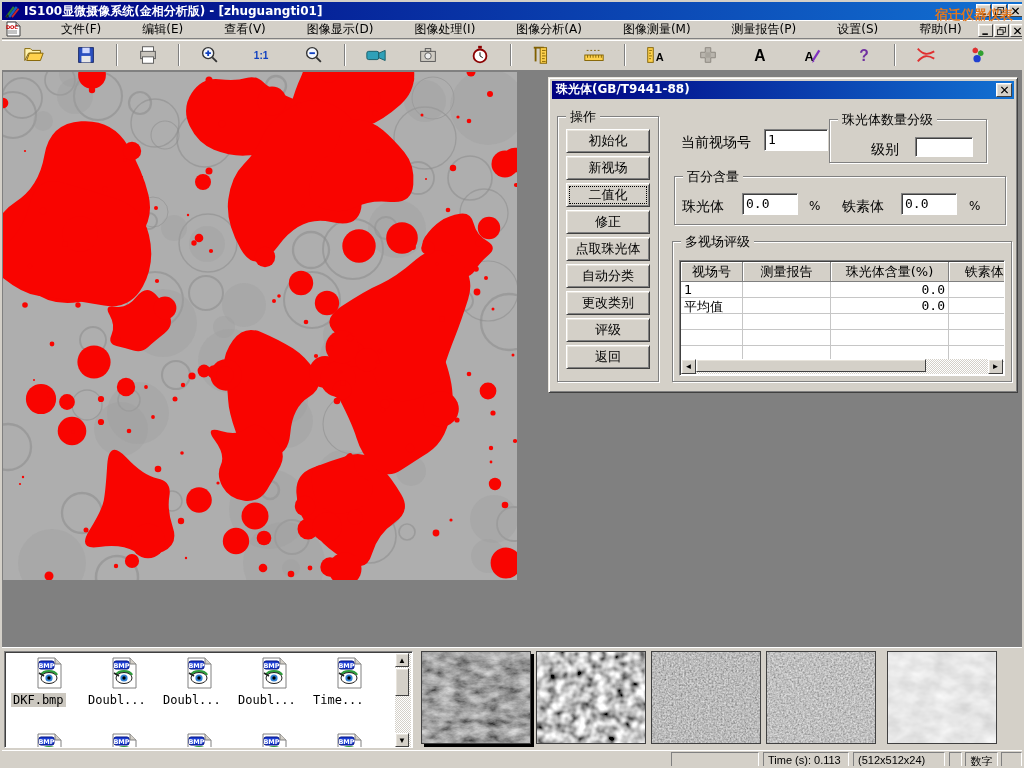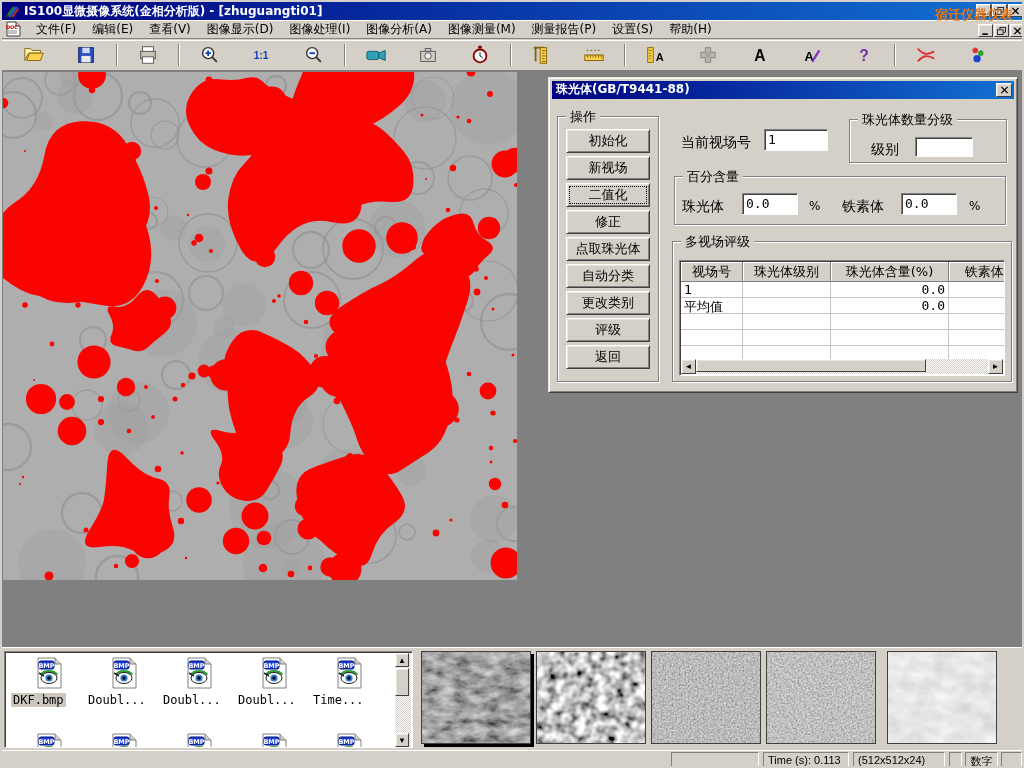--- a/index.html
+++ b/index.html
@@ -15,21 +15,21 @@
           background:#d4d0c8;border:1px solid;border-color:#fff #404040 #404040 #fff;
           box-shadow:inset 1px 1px 0 #e8e4dc;padding:0;}
   .winbtn svg{width:11px;height:10px;}
   .watermark{position:absolute;left:933px;top:6px;width:90px;color:#e0771e;font-size:13px;
              font-weight:bold;z-index:6;line-height:14px;}
   
   .menubar{position:absolute;left:0;top:18px;width:1020px;height:19px;background:#d4d0c8;
            display:flex;align-items:center;font-size:12px;color:#000;border-bottom:1px solid #808080;
            box-shadow:inset 0 1px 0 #fff;}
   .menu-doc-icon{width:17px;height:16px;margin:0 6px 0 3px;flex:none;}
-  .menu-item{padding:2px 8px;white-space:nowrap;}
+  .menu-item{padding:2px 8px;white-space:nowrap;margin-left:25px;}
   
   .toolbar{position:absolute;left:0;top:38px;width:1020px;height:30px;background:#d4d0c8;
            display:flex;align-items:center;box-shadow:inset 0 1px 0 #fff;padding-left:6px;}
   .tbtn{width:25px;height:25px;background:#d4d0c8;border:1px solid #d4d0c8;display:flex;
         align-items:center;justify-content:center;padding:0;margin:0 14px;}
   .tbtn svg{width:22px;height:22px;}
   .tsep{width:2px;height:22px;margin:0 4px;border-left:1px solid #808080;border-right:1px solid #fff;}
   
   .workspace{position:absolute;left:0;top:68px;width:1020px;height:577px;background:#808080;overflow:hidden;}
   .micrograph{position:absolute;left:1px;top:2px;width:514px;height:508px;border-right:1px solid #404040;
@@ -567,21 +567,21 @@
     </button>
 
     <div class="grp" style="left:8px;top:38px;width:102px;height:266px;">
       <span class="grp-label">操作</span>
     </div>
     <span id="op-buttons"><button class="btn3d" style="left: 17px; top: 51px;">初始化</button><button class="btn3d" style="left: 17px; top: 78px;">新视场</button><button class="btn3d focused" style="left: 17px; top: 105px;">二值化</button><button class="btn3d" style="left: 17px; top: 132px;">修正</button><button class="btn3d" style="left: 17px; top: 159px;">点取珠光体</button><button class="btn3d" style="left: 17px; top: 186px;">自动分类</button><button class="btn3d" style="left: 17px; top: 213px;">更改类别</button><button class="btn3d" style="left: 17px; top: 240px;">评级</button><button class="btn3d" style="left: 17px; top: 267px;">返回</button></span>
 
     <span class="dlg-label" style="left:132px;top:56px;">当前视场号</span>
     <div class="tbox" style="left:215px;top:51px;width:64px;height:22px;">1</div>
 
-    <div class="grp" style="left:300px;top:41px;width:158px;height:44px;">
+    <div class="grp" style="left:280px;top:41px;width:158px;height:44px;">
       <span class="grp-label">珠光体数量分级</span>
     </div>
     <span class="dlg-label" style="left:322px;top:63px;">级别</span>
     <div class="tbox" style="left:366px;top:59px;width:58px;height:20px;"></div>
 
     <div class="grp" style="left:125px;top:98px;width:332px;height:49px;">
       <span class="grp-label">百分含量</span>
     </div>
     <span class="dlg-label" style="left:133px;top:120px;">珠光体</span>
     <div class="tbox" style="left:193px;top:115px;width:56px;height:22px;">0.0</div>
@@ -590,21 +590,21 @@
     <div class="tbox" style="left:352px;top:115px;width:56px;height:22px;">0.0</div>
     <span class="dlg-label" style="left:420px;top:121px;font-size:12px;">%</span>
 
     <div class="grp" style="left:123px;top:163px;width:340px;height:141px;">
       <span class="grp-label">多视场评级</span>
     </div>
     <div class="grid">
       <div class="grid-inner" id="grid-inner">
           <div class="g-hrow">
             <div class="g-h" style="width: 62px;">视场号</div>
-            <div class="g-h" style="width: 88px;">珠光体级别</div>
+            <div class="g-h" style="width: 88px;">测量报告</div>
             <div class="g-h" style="width: 118px;">珠光体含量(%)</div>
             <div class="g-h" style="width: 120px;">铁素体含量(%)</div>
           </div>
           <div class="g-row">
             <div class="g-c" style="width: 62px;">1</div>
             <div class="g-c" style="width: 88px;"></div>
             <div class="g-c num" style="width: 118px;">0.0</div>
             <div class="g-c" style="width: 120px;"></div>
           </div>
           <div class="g-row">

